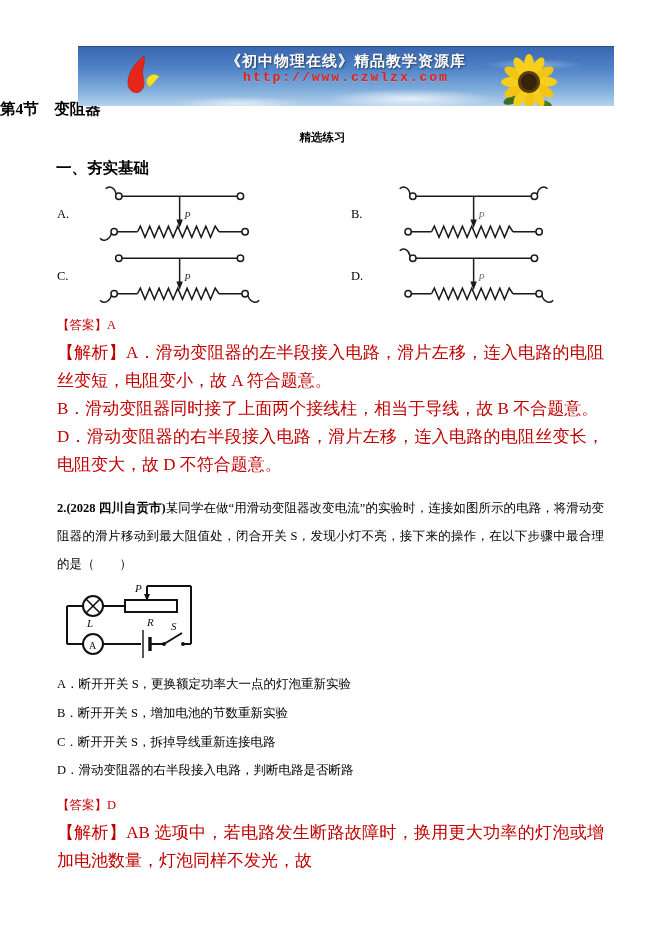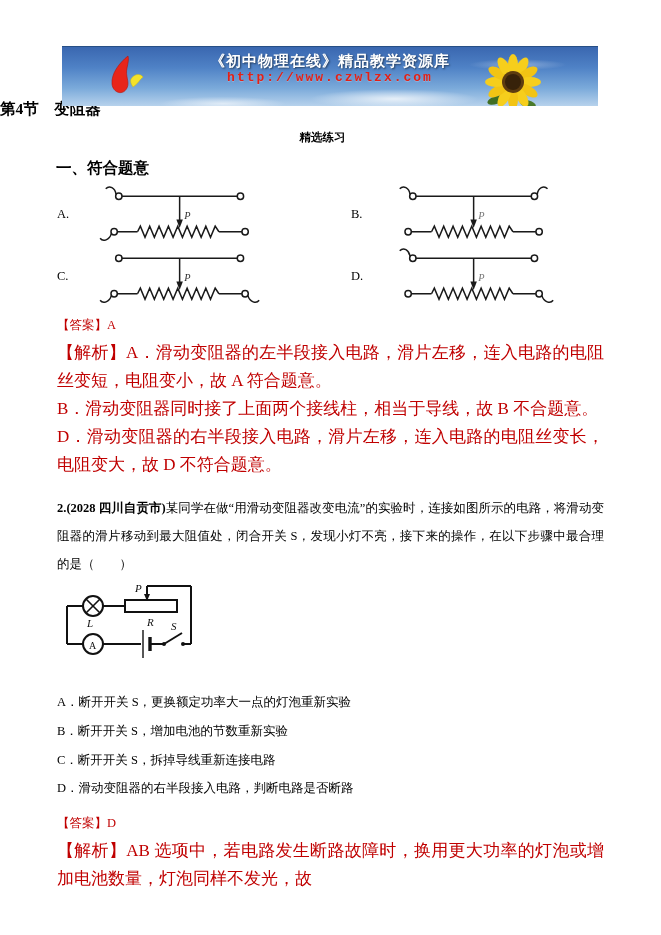--- a/index.html
+++ b/index.html
@@ -3,21 +3,21 @@
 <meta charset="utf-8">
 <style>
   html,body{margin:0;padding:0;background:#ffffff;}
   .page{
     width:661px;height:935px;margin:0 auto;background:#fff;
     font-family:"Liberation Serif","DejaVu Serif",serif;
     color:#000;overflow:hidden;position:relative;
   }
   
   .banner{
-    position:absolute;left:62px;top:46px;width:536px;height:59px;
+    position:absolute;left:78px;top:46px;width:536px;height:59px;
     background:
       radial-gradient(ellipse 120px 14px at 62% 88%, rgba(255,255,255,.75), rgba(255,255,255,0) 70%),
       radial-gradient(ellipse 90px 10px at 30% 96%, rgba(255,255,255,.6), rgba(255,255,255,0) 70%),
       radial-gradient(ellipse 70px 8px at 85% 30%, rgba(255,255,255,.35), rgba(255,255,255,0) 70%),
       linear-gradient(180deg,#3a67b0 0%,#4f82c6 35%,#7baada 70%,#b7d2ec 100%);
     border-top:1px solid #274f86;
     overflow:hidden;
   }
   .banner-center{
     position:absolute;left:0;top:4px;width:100%;text-align:center;
@@ -100,21 +100,21 @@
         <ellipse cx="31" cy="13" rx="5" ry="11" fill="#f6ce1c" transform="rotate(330 31 30)"></ellipse>
       </g>
       <circle cx="31" cy="30" r="11" fill="#5d3c10"></circle>
       <circle cx="31" cy="30" r="8" fill="#37220a"></circle>
     </svg>
   </div>
 
   <h1 class="doc-title">人教版 九年级物理第十六章《电压 电阻》</h1>
   <h2 class="doc-subtitle">第4节　变阻器</h2>
   <div class="doc-practice">精选练习</div>
-  <div class="section-heading">一、符合题意</div>
+  <div class="section-heading">一、夯实基础</div>
 
   <div class="content">
 
 
     <div class="diagram-grid">
 
       <div class="diagram-cell">
         <span class="opt-letter">A.</span>
         <svg class="rheo" width="205" height="58" viewBox="0 0 210 62" fill="none" stroke="#1a1a1a" stroke-width="1.6">
           <path d="M35,10 C34,3 28,0 24,4"></path>
@@ -228,21 +228,21 @@
         <line x1="84" y1="50" x2="84" y2="78" stroke-width="1.4"></line>
         <line x1="91" y1="57" x2="91" y2="71" stroke-width="3.4"></line>
 
         <circle cx="105" cy="64" r="2" fill="#111" stroke="none"></circle>
         <circle cx="124" cy="64" r="2" fill="#111" stroke="none"></circle>
         <line x1="105" y1="64" x2="123" y2="53"></line>
         <text class="svg-ital" x="112" y="50" font-size="11" fill="#111" stroke="none">S</text>
       </svg>
     </div>
 
-    <p class="opt-line" style="margin-top:24px">A．断开开关 S，更换额定功率大一点的灯泡重新实验</p>
+    <p class="opt-line" style="margin-top:6px">A．断开开关 S，更换额定功率大一点的灯泡重新实验</p>
     <p class="opt-line">B．断开开关 S，增加电池的节数重新实验</p>
     <p class="opt-line">C．断开开关 S，拆掉导线重新连接电路</p>
     <p class="opt-line">D．滑动变阻器的右半段接入电路，判断电路是否断路</p>
 
     <p class="ans red">【答案】D</p>
     <p class="ana red">【解析】AB 选项中，若电路发生断路故障时，换用更大功率的灯泡或增加电池数量，灯泡同样不发光，故</p>
 
   </div>
 </div>
 

